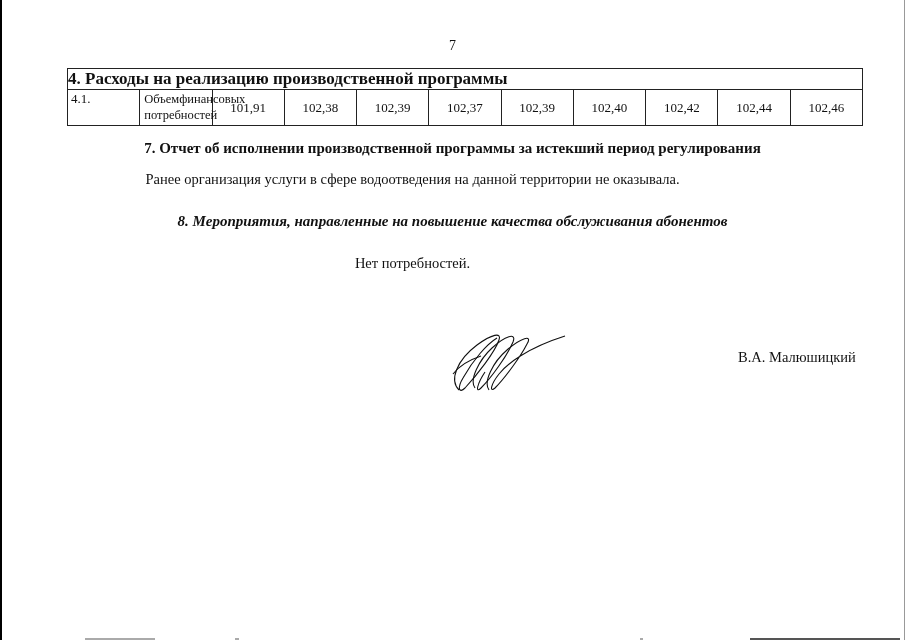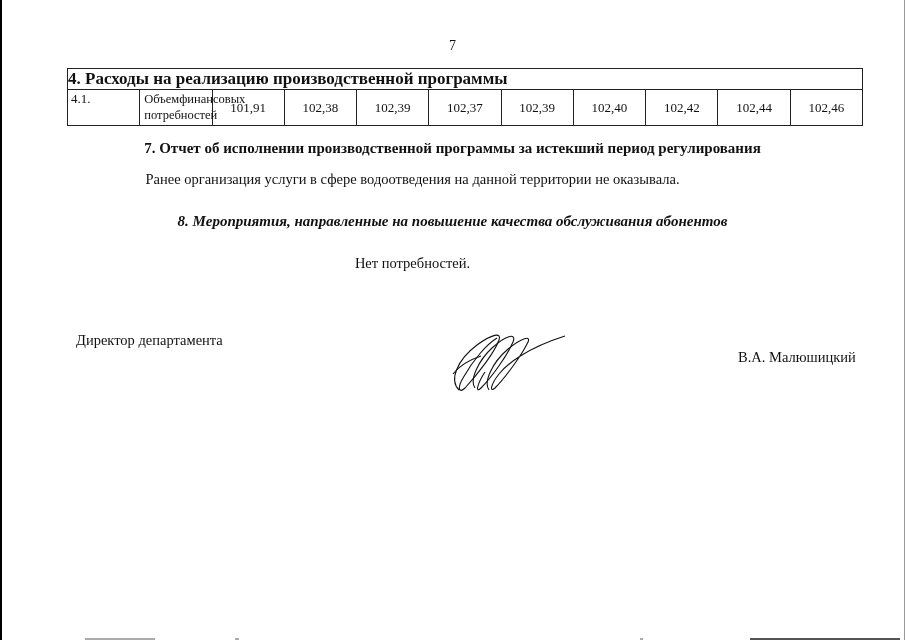--- a/index.html
+++ b/index.html
@@ -66,21 +66,20 @@
 </tbody>
   </table>
 
 <div class="heading" style="top:140px;">7. Отчет об исполнении производственной программы за истекший период регулирования</div>
 <div class="para" style="top:171px;">Ранее организация услуги в сфере водоотведения на данной территории не оказывала.</div>
 
 <div class="heading" style="top:213px;font-style:italic;">8. Мероприятия, направленные на повышение качества обслуживания абонентов</div>
 <div class="para" style="top:255px;">Нет потребностей.</div>
 
 <div class="sig-left">
-  <div>Директор департамента</div>
 </div>
 
 <div class="signature">
   <svg width="125" height="65" viewBox="0 0 125 65" fill="none" stroke="#111" stroke-width="1.1">
     <path d="M12,60 C2,50 10,30 30,15 C45,4 55,2 52,10 C48,22 30,45 18,58 C12,64 10,58 16,48 C26,30 40,14 50,8"></path>
     <path d="M28,58 C22,50 32,30 45,18 C58,6 70,2 66,12 C60,26 44,48 34,58 C28,64 30,54 38,42"></path>
     <path d="M42,60 C36,52 46,32 60,20 C74,8 86,4 80,14 C74,26 58,48 48,58 C42,63 44,54 52,44 C60,34 80,18 118,6"></path>
     <path d="M6,44 C12,36 22,30 34,26"></path>
   </svg>
 </div>

